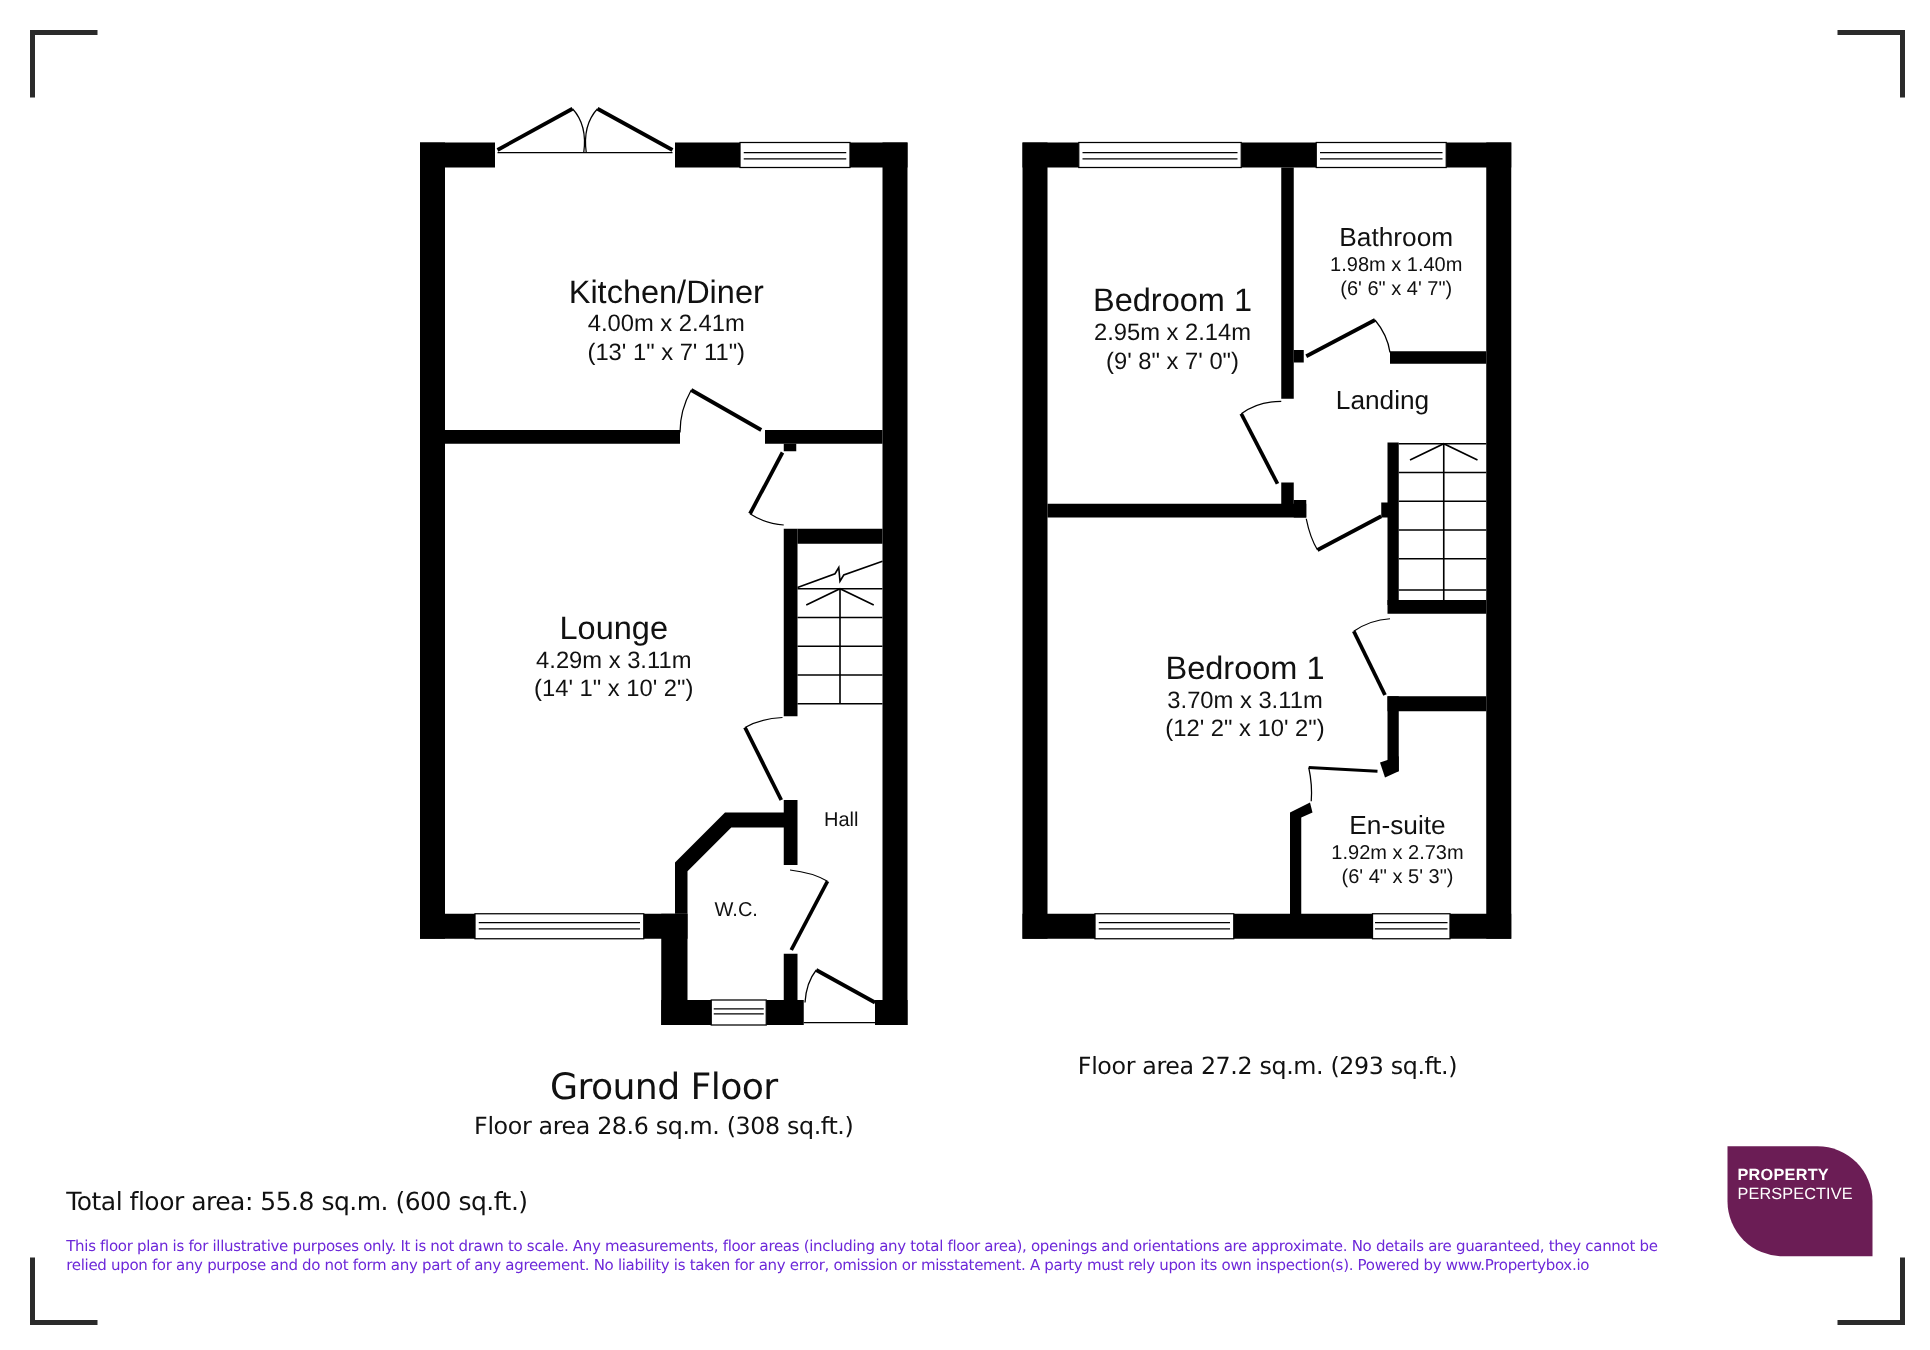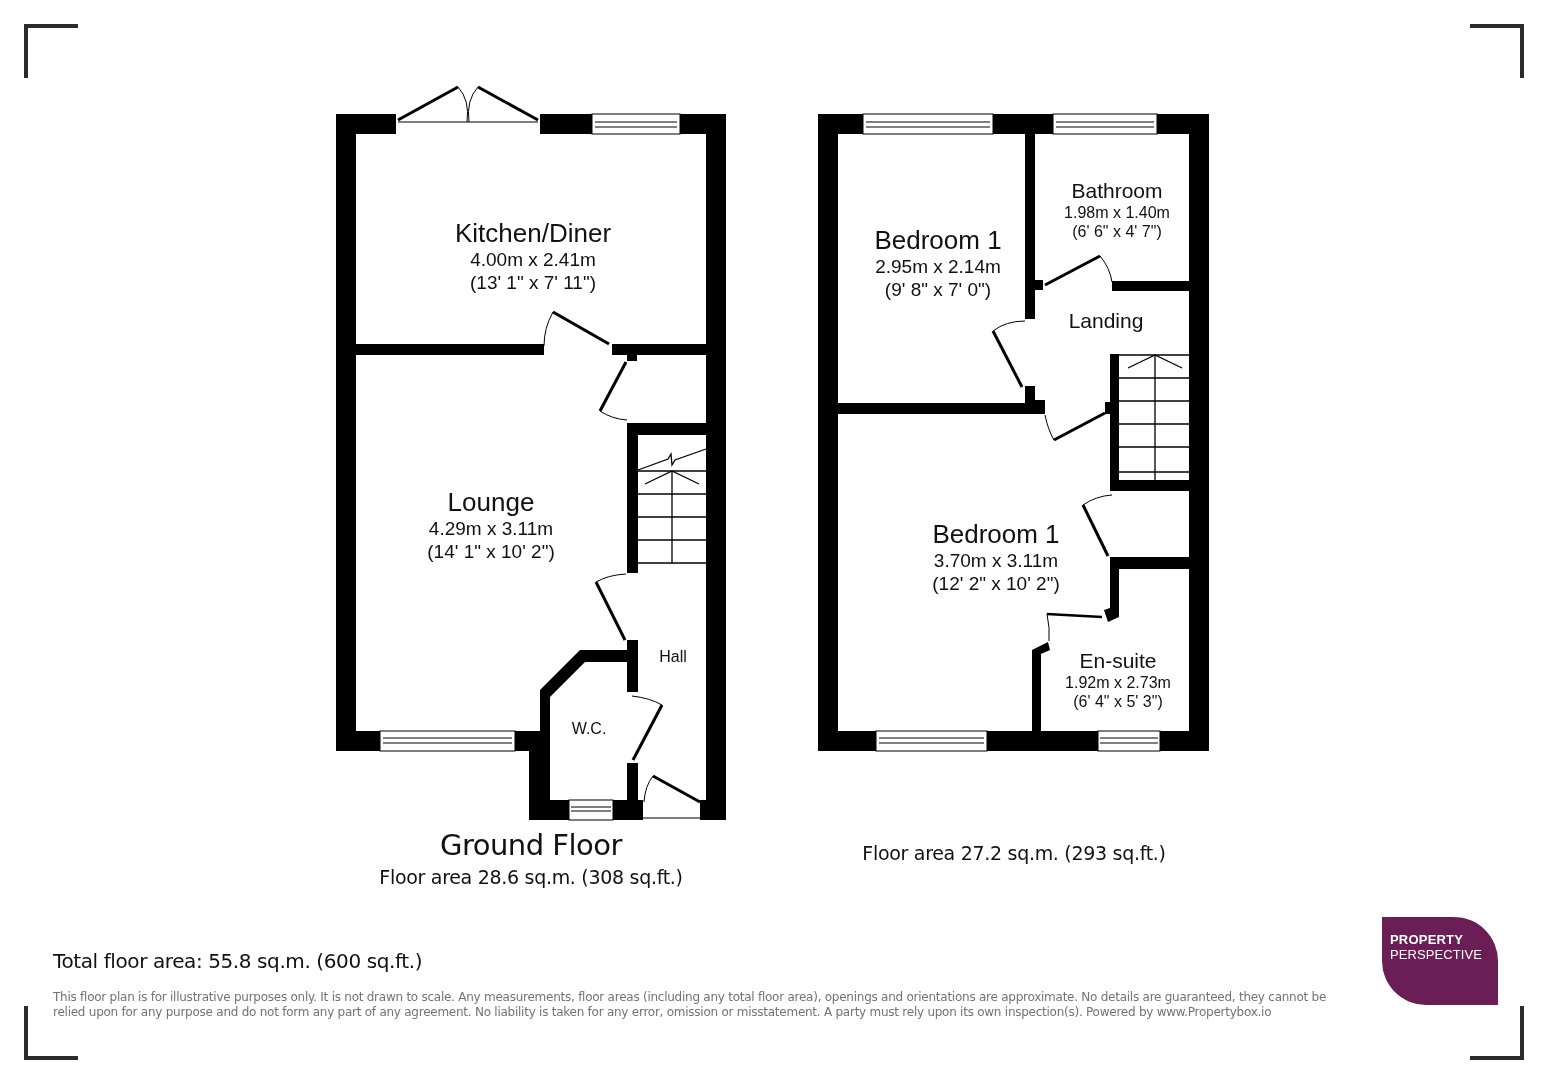--- a/index.html
+++ b/index.html
@@ -12,21 +12,21 @@
     svg.plan { position: absolute; left: 0; top: 0; }
     .room-label { position: absolute; text-align: center; transform: translateX(-50%); line-height: 1.2; white-space: nowrap; }
     .room-name { font-size: 26px; display: block; }
     .room-name.sm { font-size: 21px; }
     .room-dim { font-size: 19px; display: block; text-align: center; }
     .room-dim.sm { font-size: 16px; }
     .floor-title { position: absolute; transform: translateX(-50%); text-align: center; white-space: nowrap; font-family: "DejaVu Sans", sans-serif; }
     .floor-title .name { font-size: 29px; display: block; letter-spacing: -0.5px; }
     .floor-title .area { font-size: 19px; display: block; margin-top: 4px; letter-spacing: -0.3px; }
     .total { position: absolute; left: 53px; top: 949px; font-size: 20px; font-family: "DejaVu Sans", sans-serif; letter-spacing: -0.4px; text-align: right; }
-    .disclaimer { position: absolute; left: 53px; top: 990px; width: 1290px; font-size: 12px; line-height: 15px; color: #737373; font-family: "DejaVu Sans", sans-serif; letter-spacing: -0.25px; }
+    .disclaimer { position: absolute; left: 53px; top: 990px; width: 1290px; font-size: 12px; line-height: 15px; color: #6d28d9; font-family: "DejaVu Sans", sans-serif; letter-spacing: -0.25px; }
     .logo { position: absolute; left: 1382px; top: 917px; width: 116px; height: 88px; background: #6b1d55; border-radius: 0 44px 0 44px; color: #fff; }
     .logo .l1 { position: absolute; left: 8px; top: 15px; font-size: 13px; font-weight: bold; letter-spacing: 0.2px; }
     .logo .l2 { position: absolute; left: 8px; top: 30px; font-size: 13px; letter-spacing: 0.1px; }
   </style>
 </head>
 <body>
 
 <div class="corner tl"></div>
 <div class="corner tr"></div>
 <div class="corner bl"></div>
@@ -223,21 +223,21 @@
   <span class="room-name">Bedroom 1</span>
   <span class="room-dim">3.70m x 3.11m</span>
   <span class="room-dim">(12' 2" x 10' 2")</span>
 </div>
 <div class="room-label" style="left:1118px; top:648px;">
   <span class="room-name sm">En-suite</span>
   <span class="room-dim sm">1.92m x 2.73m</span>
   <span class="room-dim sm">(6' 4" x 5' 3")</span>
 </div>
 
-<div class="floor-title" style="left:531px; top:828px;">
+<div class="floor-title" style="left:531px; top:852px;">
   <span class="name">Ground Floor</span>
   <span class="area">Floor area 28.6 sq.m. (308 sq.ft.)</span>
 </div>
 <div class="floor-title" style="left:1014px; top:838px;">
   <span class="area">Floor area 27.2 sq.m. (293 sq.ft.)</span>
 </div>
 
 <div class="total">Total floor area: 55.8 sq.m. (600 sq.ft.)</div>
 
 <div class="disclaimer">This floor plan is for illustrative purposes only. It is not drawn to scale. Any measurements, floor areas (including any total floor area), openings and orientations are approximate. No details are guaranteed, they cannot be relied upon for any purpose and do not form any part of any agreement. No liability is taken for any error, omission or misstatement. A party must rely upon its own inspection(s). Powered by www.Propertybox.io</div>

